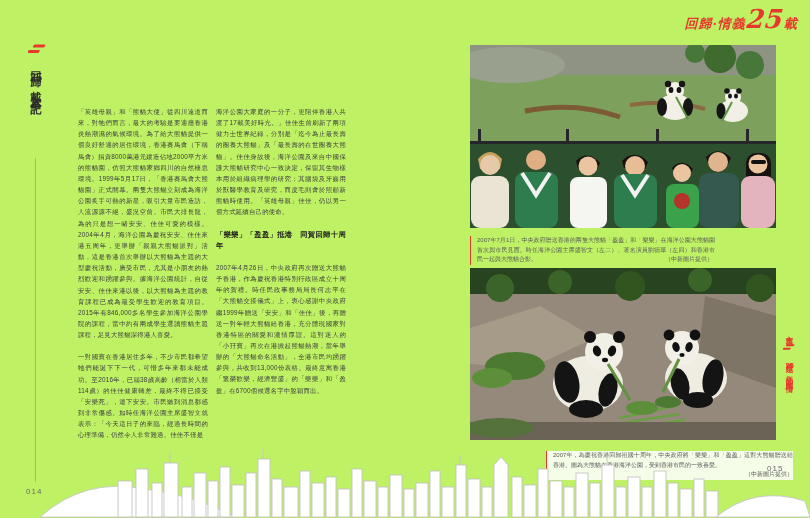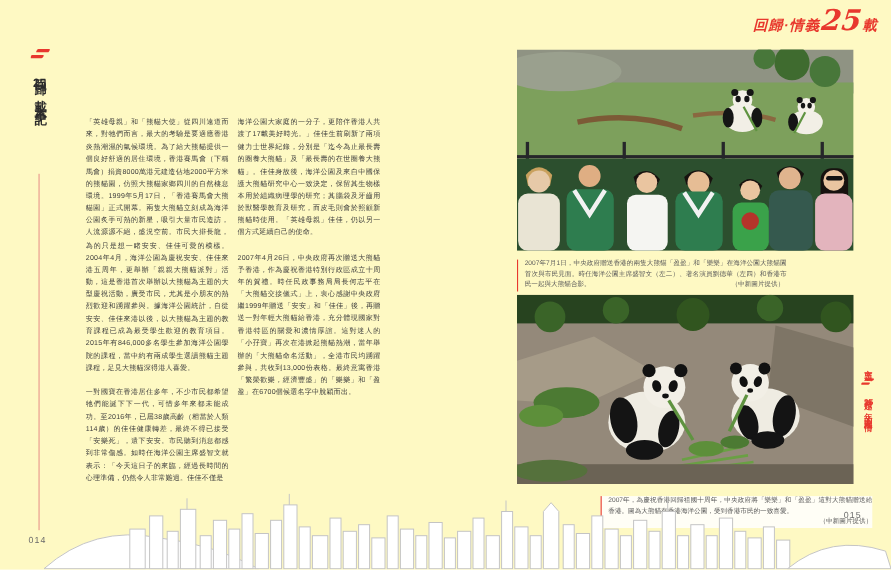--- a/index.html
+++ b/index.html
@@ -1,17 +1,17 @@
 <!DOCTYPE html>
 <html><head>
 <meta charset="utf-8">
 <title>回歸·情義25載</title>
 <style>
   html,body{margin:0;padding:0;background:#ffffff;}
-  .page{position:relative;width:810px;height:518px;background:#fef9c3;overflow:hidden;
+  .page{position:relative;width:810px;height:518px;background:#bef264;overflow:hidden;
         font-family:"Liberation Sans","DejaVu Sans",sans-serif;color:#3b3b3b;}
   
   .masthead{position:absolute;left:24px;top:44px;}
   .flag-icon{display:block;width:18px;height:11px;margin-left:4px;}
   .vtitle{writing-mode:vertical-rl;text-orientation:upright;margin-top:8px;margin-left:2px;
           font-size:11px;font-weight:bold;color:#2b2b2b;letter-spacing:4px;line-height:20px;}
   .tcu{text-combine-upright:all;font-weight:bold;}
   .red-rule{position:absolute;left:35px;top:158px;width:1px;height:324px;background:#e8968c;}
   .pageno{position:absolute;font-size:8px;color:#6a6a6a;letter-spacing:1px;}
   .pageno.left{left:26px;top:487px;}
@@ -71,20 +71,21 @@
   </div>
   <div class="red-rule"></div>
 
   <div class="col col-1">
     <p>「英雄母親」和「熊貓大使」從四川遠道而來，對牠們而言，最大的考驗是要適應香港炎熱潮濕的氣候環境。為了給大熊貓提供一個良好舒適的居住環境，香港賽馬會（下稱馬會）捐資8000萬港元建造佔地2000平方米的熊貓園，仿照大熊貓家鄉四川的自然棲息環境。1999年5月17日，「香港賽馬會大熊貓園」正式開幕。兩隻大熊貓立刻成為海洋公園炙手可熱的新星，吸引大量市民造訪，人流源源不絕，盛況空前。市民大排長龍，為的只是想一睹安安、佳佳可愛的模樣。2004年4月，海洋公園為慶祝安安、佳佳來港五周年，更舉辦「親親大熊貓派對」活動，這是香港首次舉辦以大熊貓為主題的大型慶祝活動，廣受市民，尤其是小朋友的熱烈歡迎和踴躍參與。據海洋公園統計，自從安安、佳佳來港以後，以大熊貓為主題的教育課程已成為最受學生歡迎的教育項目。2015年有846,000多名學生參加海洋公園學院的課程，當中約有兩成學生選讀熊貓主題課程，足見大熊貓深得港人喜愛。</p>
     <p>一對國寶在香港居住多年，不少市民都希望牠們能誕下下一代，可惜多年來都未能成功。至2016年，已屆38歲高齡（相當於人類114歲）的佳佳健康轉差，最終不得已接受「安樂死」，遺下安安。市民聽到消息都感到非常傷感。如時任海洋公園主席盛智文就表示：「今天這日子的來臨，經過長時間的心理準備，仍然令人非常難過。佳佳不僅是</p>
   </div>
 
   <div class="col col-2">
     <p>海洋公園大家庭的一分子，更陪伴香港人共渡了17載美好時光。」佳佳生前刷新了兩項健力士世界紀錄，分別是「迄今為止最長壽的圈養大熊貓」及「最長壽的在世圈養大熊貓」。佳佳身故後，海洋公園及來自中國保護大熊貓研究中心一致決定，保留其生物樣本用於組織病理學的研究；其腦袋及牙齒用於獸醫學教育及研究，而皮毛則會於照顧新熊貓時使用。「英雄母親」佳佳，仍以另一個方式延續自己的使命。</p>
+    <p class="subhead">「樂樂」「盈盈」抵港　同賀回歸十周年</p>
     <p>2007年4月26日，中央政府再次贈送大熊貓予香港，作為慶祝香港特別行政區成立十周年的賀禮。時任民政事務局局長何志平在「大熊貓交接儀式」上，衷心感謝中央政府繼1999年贈送「安安」和「佳佳」後，再贈送一對年輕大熊貓給香港，充分體現國家對香港特區的關愛和濃情厚誼。這對迷人的「小孖寶」再次在港掀起熊貓熱潮，當年舉辦的「大熊貓命名活動」，全港市民均踴躍參與，共收到13,000份表格。最終意寓香港「繁榮歡樂，經濟豐盛」的「樂樂」和「盈盈」在6700個候選名字中脫穎而出。</p>
   </div>
 
   <svg class="photo top" width="306" height="183" viewBox="0 0 306 183">
     <rect x="0" y="0" width="306" height="40" fill="#8f9383"></rect>
     <rect x="0" y="30" width="306" height="68" fill="#7da05c"></rect>
     <ellipse cx="40" cy="20" rx="55" ry="18" fill="#9aa08e"></ellipse>
     <circle cx="250" cy="12" r="16" fill="#3f6b2f"></circle>
     <circle cx="280" cy="20" r="14" fill="#48773a"></circle>
     <circle cx="225" cy="8" r="10" fill="#48773a"></circle>

